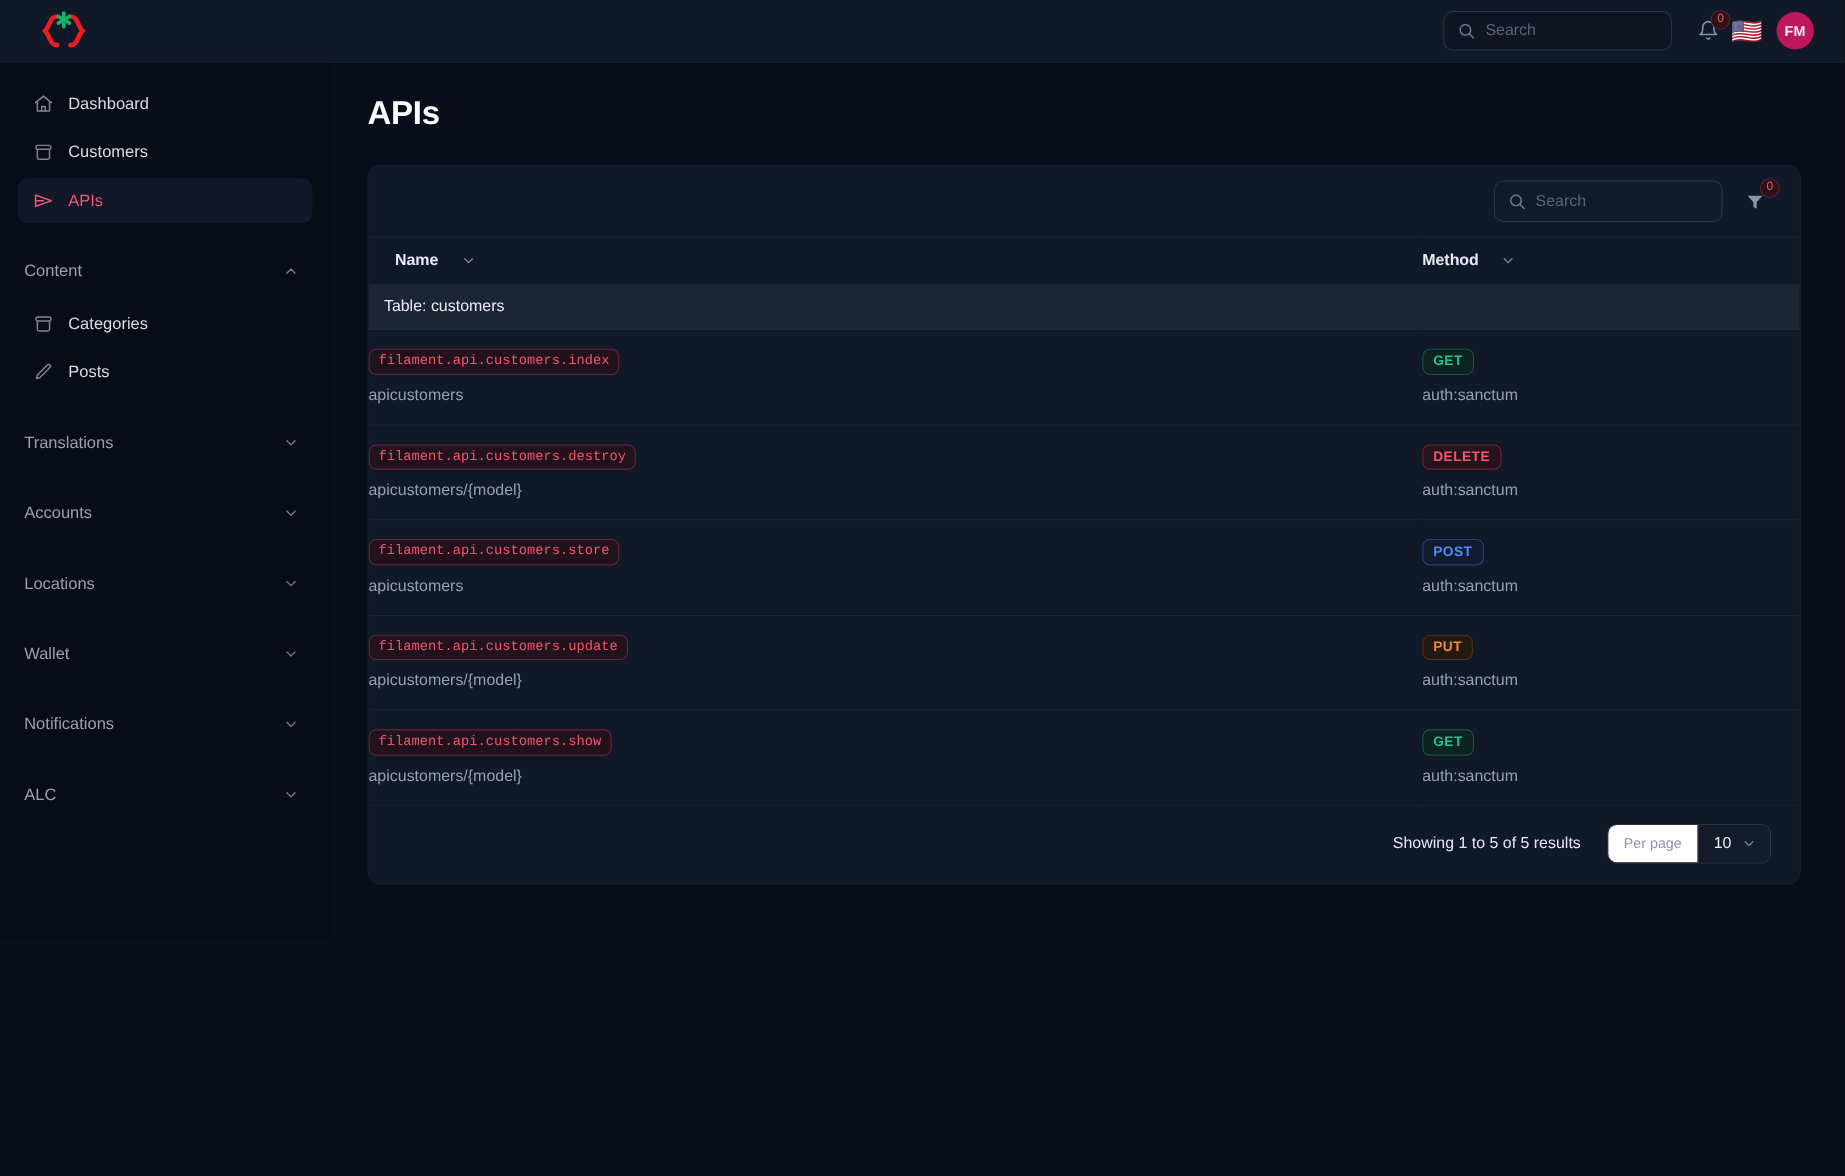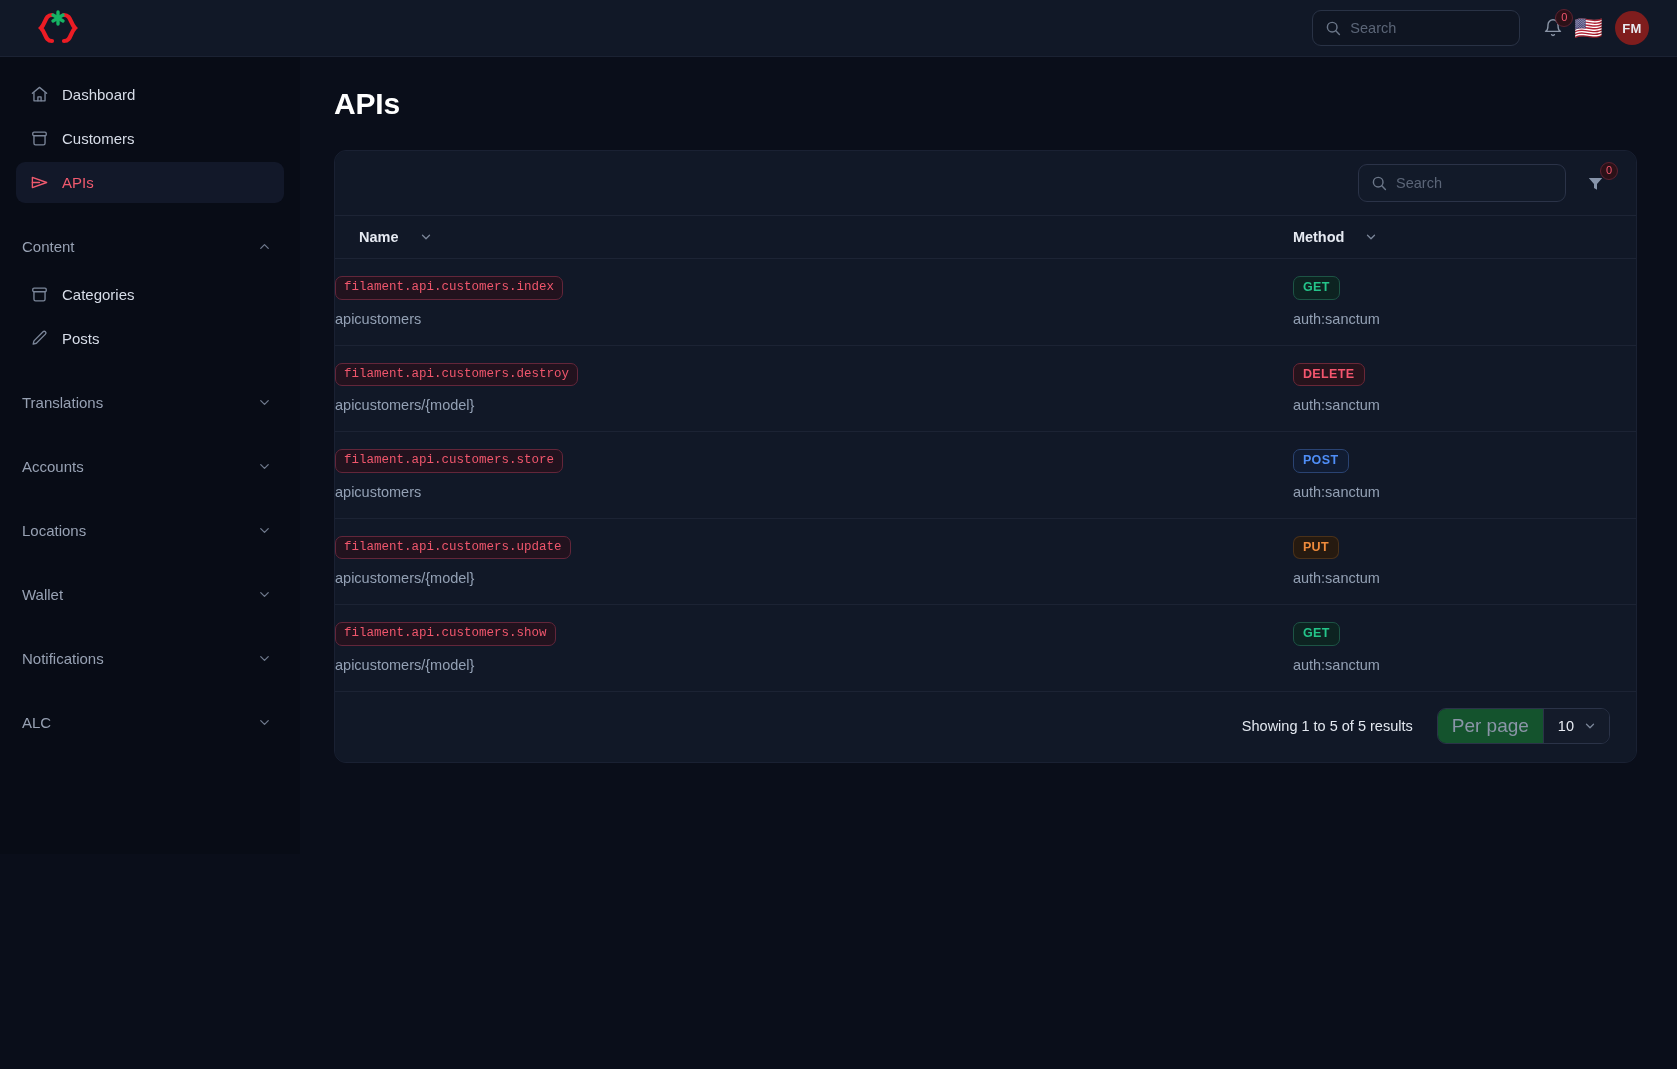--- a/index.html
+++ b/index.html
@@ -43,21 +43,21 @@
     position: absolute; top: -2px; right: -5px;
     background: #2b1118; color: #f4566e;
     border: 1px solid #5d2230;
     font-size: 11px; line-height: 1;
     border-radius: 9px; padding: 2px 5px 3px;
     font-weight: 500;
   }
   .flag { font-size: 23px; line-height: 1; margin-right: 12px; letter-spacing: 0; }
   .avatar {
     width: 34px; height: 34px; border-radius: 50%;
-    background: #7f1d1d; color: #e7eaf0;
+    background: #be185d; color: #e7eaf0;
     display: flex; align-items: center; justify-content: center;
     font-size: 13px; font-weight: 700; letter-spacing: .3px;
   }
 
   
   .body { display: flex; flex: 1; min-height: 0; }
 
   
   .sidebar {
     width: 300px; min-width: 300px;
@@ -177,21 +177,21 @@
     background: #111827;
     gap: 24px;
   }
   .footer-text { color: #e3e8f0; font-size: 14.5px; }
   .perpage {
     display: flex; align-items: stretch;
     border: 1px solid #2b3348; border-radius: 9px; overflow: hidden; height: 36px;
   }
   .perpage-label {
     display: flex; align-items: center; padding: 0 14px;
-    color: #8b95a8; font-size: 19px; background: #14532d;
+    color: #8b95a8; font-size: 13px; background: #ffffff;
     border-right: 1px solid #2b3348;
   }
   .perpage-value {
     display: flex; align-items: center; gap: 9px; padding: 0 12px 0 14px;
     color: #e9edf4; font-size: 14.5px; background: #141b2a; cursor: pointer;
   }
   .perpage-value .chev { color: #7b8699; display: flex; }
 </style>
 </head>
 <body>
@@ -402,20 +402,23 @@
                   <span class="chev">
                     <svg class="icon-svg" width="14" height="14" viewBox="0 0 24 24" fill="none" stroke="currentColor" stroke-width="2.2" stroke-linecap="round" stroke-linejoin="round">
                         <path d="M6 9l6 6 6-6"></path>
                       </svg>
                   </span>
                 </span>
               </th>
             </tr>
           </thead>
           <tbody>
+            <tr class="group-row">
+              <td colspan="2">Table: customers</td>
+            </tr>
 
             <tr class="data-row">
               <td class="cell-name">
                 <span class="route-badge">filament.api.customers.index</span>
                 <div class="sub-text">apicustomers</div>
               </td>
               <td class="cell-method">
                 <span class="m-badge m-GET">GET</span>
                 <div class="sub-text">auth:sanctum</div>
               </td>

